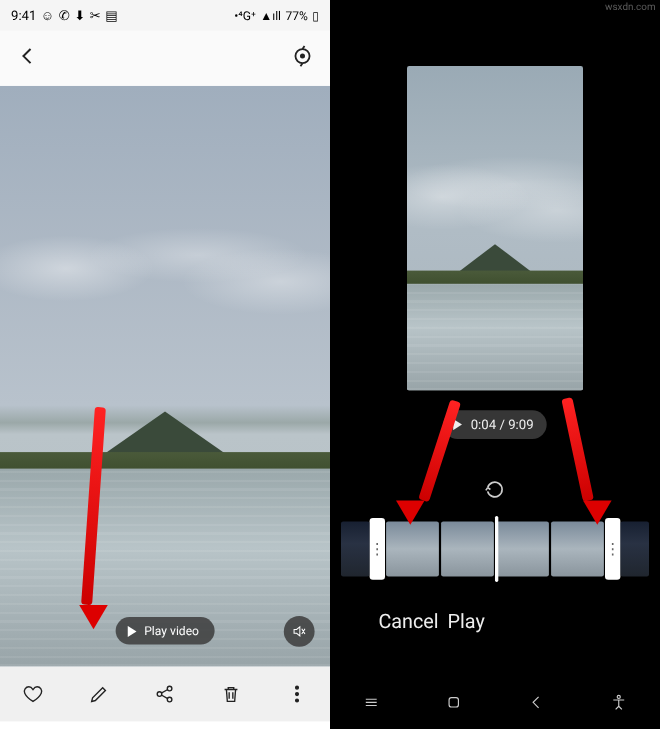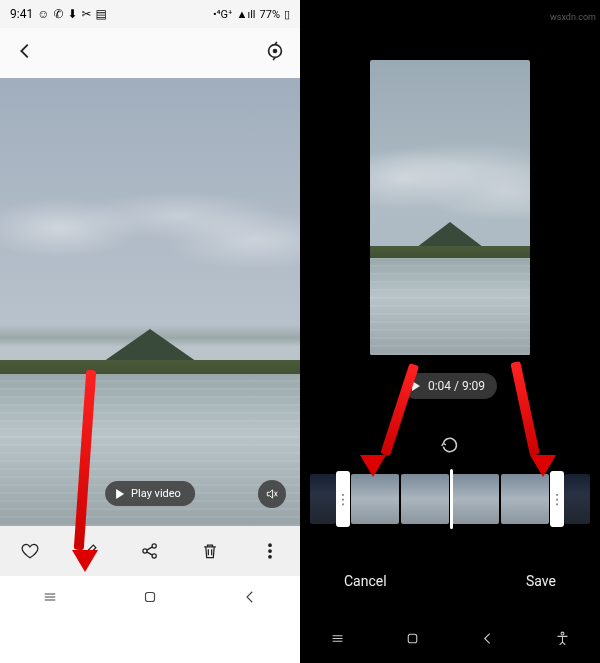--- a/index.html
+++ b/index.html
@@ -39,21 +39,21 @@
       display: flex;
       justify-content: space-between;
       align-items: center;
       padding: 0 14px;
       background: #fafafa;
     }
     .top-bar svg { width: 22px; height: 22px; }
 
     .photo-area {
       position: relative;
-      height: 448px;
+      height: 528px;
       overflow: hidden;
     }
     .sky {
       position: absolute; inset: 0;
       background: linear-gradient(#a0aebd 0%, #aeb9c5 30%, #b8c2cc 55%, #9ba8a8 58%, #bac4c9 60%, #b2bcc2 100%);
     }
     .clouds {
       position: absolute; top: 20%; left: 0; right: 0; height: 120px;
       background: radial-gradient(ellipse 80px 30px at 20% 50%, rgba(255,255,255,0.4), transparent),
                   radial-gradient(ellipse 100px 25px at 60% 40%, rgba(255,255,255,0.3), transparent),
@@ -187,26 +187,25 @@
       position: absolute;
       left: 50%;
       top: -2px;
       width: 3px;
       height: 60px;
       background: #fff;
       border-radius: 2px;
     }
 
     .editor-buttons {
-      margin-top: 40px;
+      margin-top: 22px;
       padding: 0 40px;
       display: flex;
-      justify-content: space-between;
       color: #eee;
-      font-size: 14px;
+      font-size: 18px;
     }
     .editor-buttons .btn { padding: 6px 4px; }
 
     .nav-dark {
       position: absolute;
       bottom: 0;
       left: 0; right: 0;
       height: 45px;
       display: flex;
       justify-content: space-around;
@@ -230,21 +229,21 @@
       width: 0; height: 0;
       border-left: 13px solid transparent;
       border-right: 13px solid transparent;
       border-top: 22px solid #d00;
       position: relative;
       left: -8px;
     }
 
     .watermark {
       position: absolute;
-      top: 12px; right: 4px;
+      top: 2px; right: 4px;
       font-size: 9px;
       color: rgba(150,150,150,0.6);
       z-index: 50;
     }
   </style>
 </head>
 <body>
 
 <div class="phone phone-left">
   <div class="status-bar">
@@ -377,21 +376,21 @@
     <div class="frame in"></div>
     <div class="frame in"></div>
     <div class="frame in"></div>
     <div class="handle">⋮</div>
     <div class="frame outside"></div>
     <div class="playhead"></div>
   </div>
 
   <div class="editor-buttons">
     <span class="btn">Cancel</span>
-    <span class="btn">Save</span>
+    <span class="btn">Play</span>
   </div>
 
   <div class="nav-dark">
     <span><svg viewBox="0 0 24 24">
           <path d="M5 8h14M5 12h14M5 16h14"></path>
         </svg></span>
     <span><svg viewBox="0 0 24 24">
           <rect x="6" y="6" width="12" height="12" rx="3"></rect>
         </svg></span>
     <span><svg viewBox="0 0 24 24">

